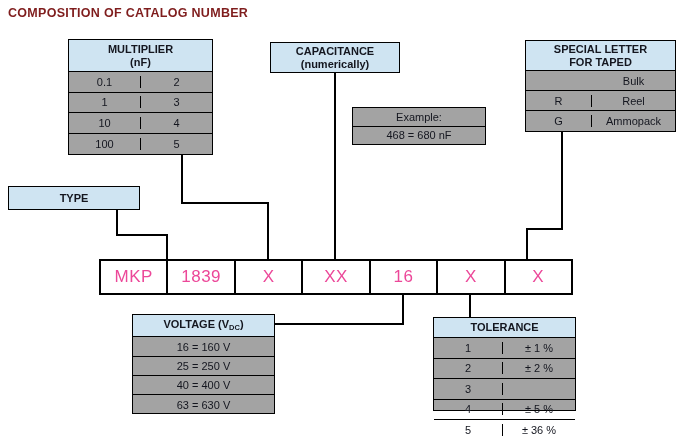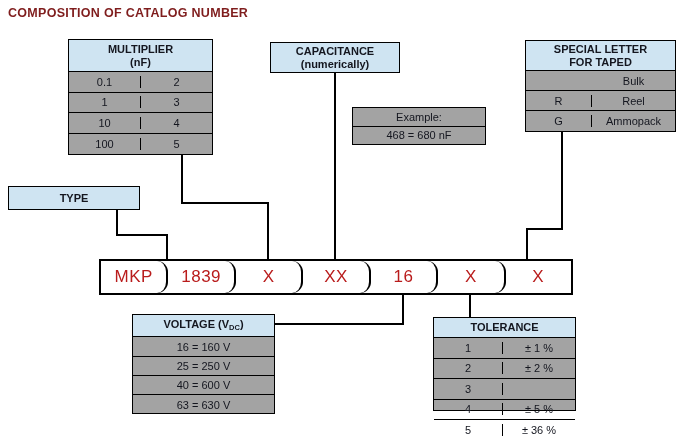--- a/index.html
+++ b/index.html
@@ -33,21 +33,21 @@
     box-sizing:border-box; flex:1;
   }
   .tc.div { border-right:1.5px solid #000; }
   .mainrow {
     position:absolute; display:flex; box-sizing:border-box;
     border:2px solid #000; background:#fff;
   }
   .mcell {
     flex:1; display:flex; align-items:center; justify-content:center;
     border-right:2px solid #000; font-size:17px; letter-spacing:0.5px;
-    box-sizing:border-box; color:#b91c1c;border-radius:11px;
+    box-sizing:border-box; color:#ec4899;
   }
   .mcell:last-child { border-right:none; }
   .ln { position:absolute; background:#000; }
   sub.vdc { font-size:7.5px; font-weight:bold; vertical-align:-2px; }
 </style>
 </head>
 <body>
 
 <div id="canvas">
 
@@ -148,21 +148,21 @@
     <div class="thead" style="height:22px">
       <span><span>VOLTAGE (V</span><sub class="vdc">DC</sub><span>)</span></span>
     </div>
     <div class="trow" style="height:20px">
       <div class="tc">16 = 160 V</div>
     </div>
     <div class="trow" style="height:19px">
       <div class="tc">25 = 250 V</div>
     </div>
     <div class="trow" style="height:19px">
-      <div class="tc">40 = 600 V</div>
+      <div class="tc">40 = 400 V</div>
     </div>
     <div class="trow" style="height:19px">
       <div class="tc">63 = 630 V</div>
     </div>
   </div>
 
   <div class="box" style="left:433px;top:317px;width:143px;height:94px">
     <div class="thead" style="height:20px">TOLERANCE</div>
     <div class="trow" style="height:20.5px">
       <div class="tc div" style="flex:0 0 69px">1</div>

